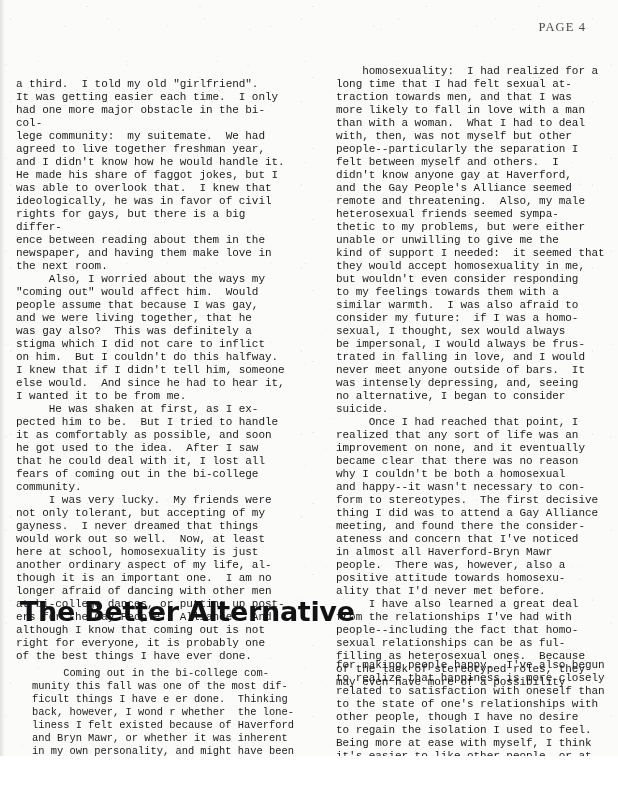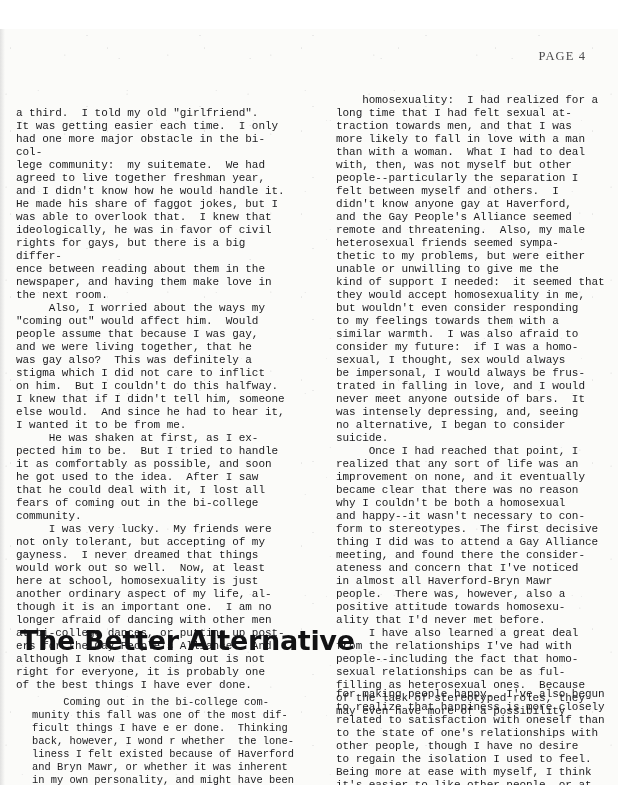--- a/index.html
+++ b/index.html
@@ -22,21 +22,20 @@
       radial-gradient(circle at 11% 23%, rgba(90,90,95,0.13) 0.5px, transparent 0.9px),
       radial-gradient(circle at 77% 9%,  rgba(90,90,95,0.11) 0.5px, transparent 0.9px),
       radial-gradient(circle at 43% 61%, rgba(90,90,95,0.10) 0.5px, transparent 0.9px),
       radial-gradient(circle at 91% 44%, rgba(90,90,95,0.12) 0.5px, transparent 0.9px),
       radial-gradient(circle at 29% 84%, rgba(90,90,95,0.09) 0.5px, transparent 0.9px),
       radial-gradient(circle at 63% 33%, rgba(90,90,95,0.10) 0.5px, transparent 0.9px),
       radial-gradient(circle at 5% 70%,  rgba(90,90,95,0.10) 0.5px, transparent 0.9px),
       radial-gradient(circle at 84% 77%, rgba(90,90,95,0.09) 0.5px, transparent 0.9px);
     background-size: 97px 83px, 113px 71px, 89px 101px, 131px 67px,
                     77px 109px, 103px 79px, 121px 93px, 85px 119px;
-    margin-top: 29px;
   }
 
   
   #scan-edge-left {
     position: absolute;
     left: 0; top: 0;
     width: 5px; height: 800px;
     background: linear-gradient(to right, rgba(120,120,125,0.20), rgba(255,255,255,0));
     pointer-events: none;
   }

